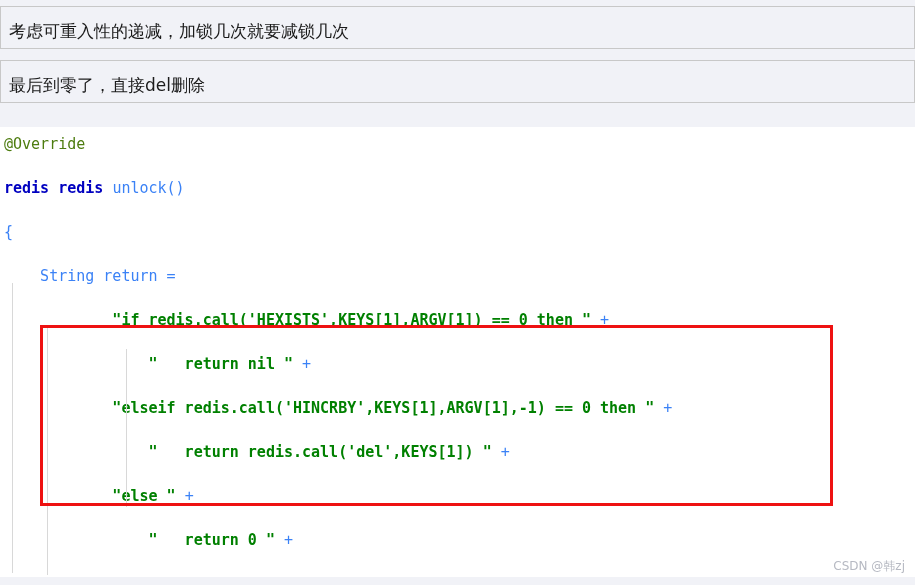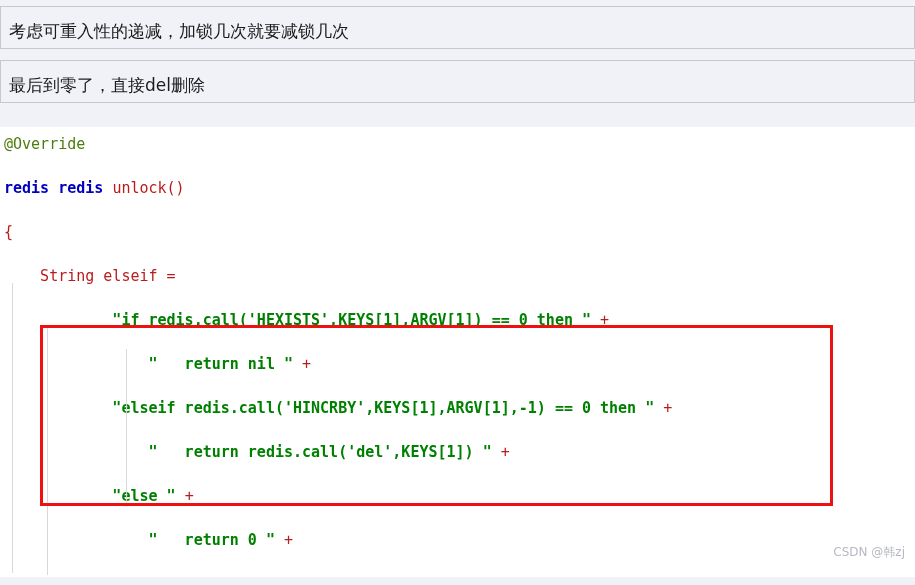--- a/index.html
+++ b/index.html
@@ -49,21 +49,21 @@
     color: #222222;
     white-space: pre;
     letter-spacing: 0px;
   }
   .ln { display: block; height: 22px; padding-left: 4px; }
 
   
   .kw      { color: #0000c0; font-weight: bold; }   
   .anno    { color: #4d7c0f; }                       
   .str     { color: #008000; font-weight: bold; }
-  .plain   { color: #b91c1c; }
+  .plain   { color: #3b82f6; }
 
   
   .guide {
     position: absolute;
     width: 1px;
     background: #d8d8d8;
   }
 
   
   #red-box {
@@ -74,21 +74,21 @@
     height: 181px;
     border: 3px solid #ee1111;
     box-sizing: border-box;
     pointer-events: none;
   }
 
   
   #watermark {
     position: absolute;
     right: 10px;
-    bottom: 24px;
+    bottom: 10px;
     font-size: 12px;
     color: #b6b9c2;
     font-family: "DejaVu Sans", "Liberation Sans", sans-serif;
     margin-top: 35px;
   }
 </style>
 </head>
 <body>
 
 <div id="note-1" class="note-box">考虑可重入性的递减，加锁几次就要减锁几次</div>
@@ -96,21 +96,21 @@
 
 <div class="code-wrap">
 
   <div class="guide" style="left:12px; top:156px; height:290px;"></div>
   <div class="guide" style="left:47px; top:198px; height:250px;"></div>
   <div class="guide" style="left:126px; top:222px; height:158px;"></div>
 
   <pre class="code"><span class="ln"><span class="anno">@Override</span></span>
 <span class="ln"><span class="kw">redis</span> <span class="kw">redis</span> <span class="plain">unlock()</span></span>
 <span class="ln"><span class="plain">{</span></span>
-<span class="ln"><span class="plain">    String elseif =</span></span>
+<span class="ln"><span class="plain">    String return =</span></span>
 <span class="ln"><span class="str">            "if redis.call('HEXISTS',KEYS[1],ARGV[1]) == 0 then "</span> <span class="plain">+</span></span>
 <span class="ln"><span class="str">                "   return nil "</span> <span class="plain">+</span></span>
 <span class="ln"><span class="str">            "elseif redis.call('HINCRBY',KEYS[1],ARGV[1],-1) == 0 then "</span> <span class="plain">+</span></span>
 <span class="ln"><span class="str">                "   return redis.call('del',KEYS[1]) "</span> <span class="plain">+</span></span>
 <span class="ln"><span class="str">            "else "</span> <span class="plain">+</span></span>
 <span class="ln"><span class="str">                "   return 0 "</span> <span class="plain">+</span></span>
 <span class="ln"><span class="str">            "end"</span><span class="plain">;</span></span>
 
 
 

